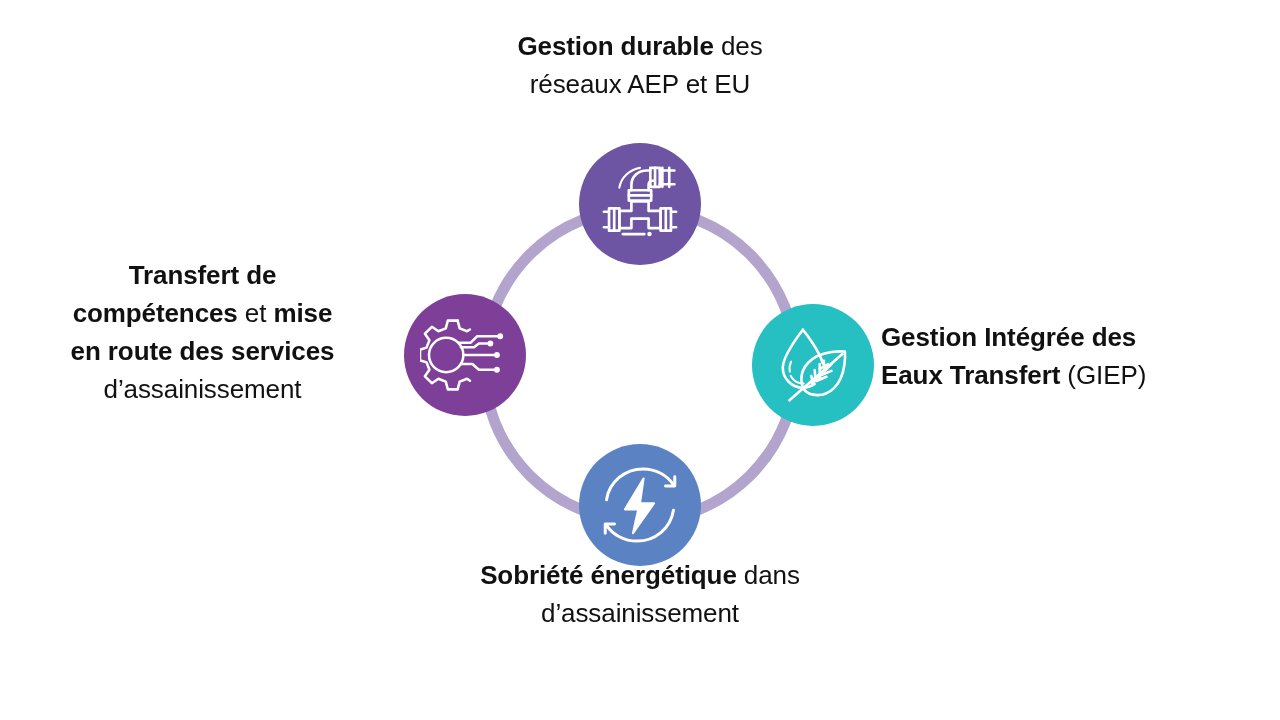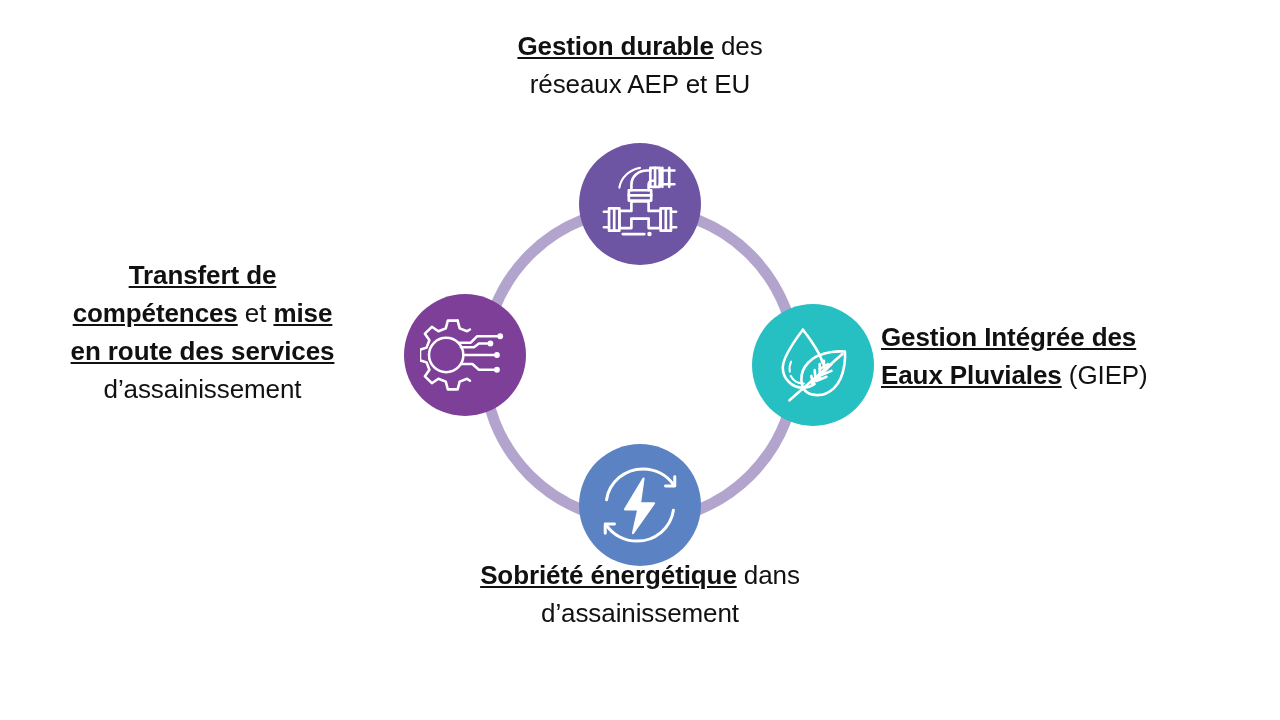--- a/index.html
+++ b/index.html
@@ -50,21 +50,21 @@
   .node-left   { left: 404px; top: 294px; }
 
   
   .label {
     position: absolute;
     font-size: 26px;
     line-height: 38px;
     color: #111111;
     letter-spacing: -0.1px;
   }
-  .label b { font-weight: 700; text-decoration: underline; }
+  .label b { font-weight: 700; }
   .label .lt { font-weight: 400; }
 
   .label-top {
     left: 400px;
     top: 27px;
     width: 480px;
     text-align: center;
   }
   .label-right {
     left: 881px;
@@ -183,21 +183,21 @@
     </svg>
   </div>
 
   <div class="label label-top">
     <div><b>Gestion durable</b><span class="lt"> des</span></div>
     <div class="lt">réseaux AEP et EU</div>
   </div>
 
   <div class="label label-right">
     <div><b>Gestion Intégrée des</b></div>
-    <div><b>Eaux Pluviales</b><span class="lt"> (GIEP)</span></div>
+    <div><b>Eaux Transfert</b><span class="lt"> (GIEP)</span></div>
   </div>
 
   <div class="label label-bottom">
     <div><b>Sobriété énergétique</b><span class="lt"> dans</span></div>
     <div class="lt">d’assainissement</div>
   </div>
 
   <div class="label label-left">
     <div><b>Transfert de</b></div>
     <div><b>compétences</b><span class="lt"> et </span><b>mise</b></div>

